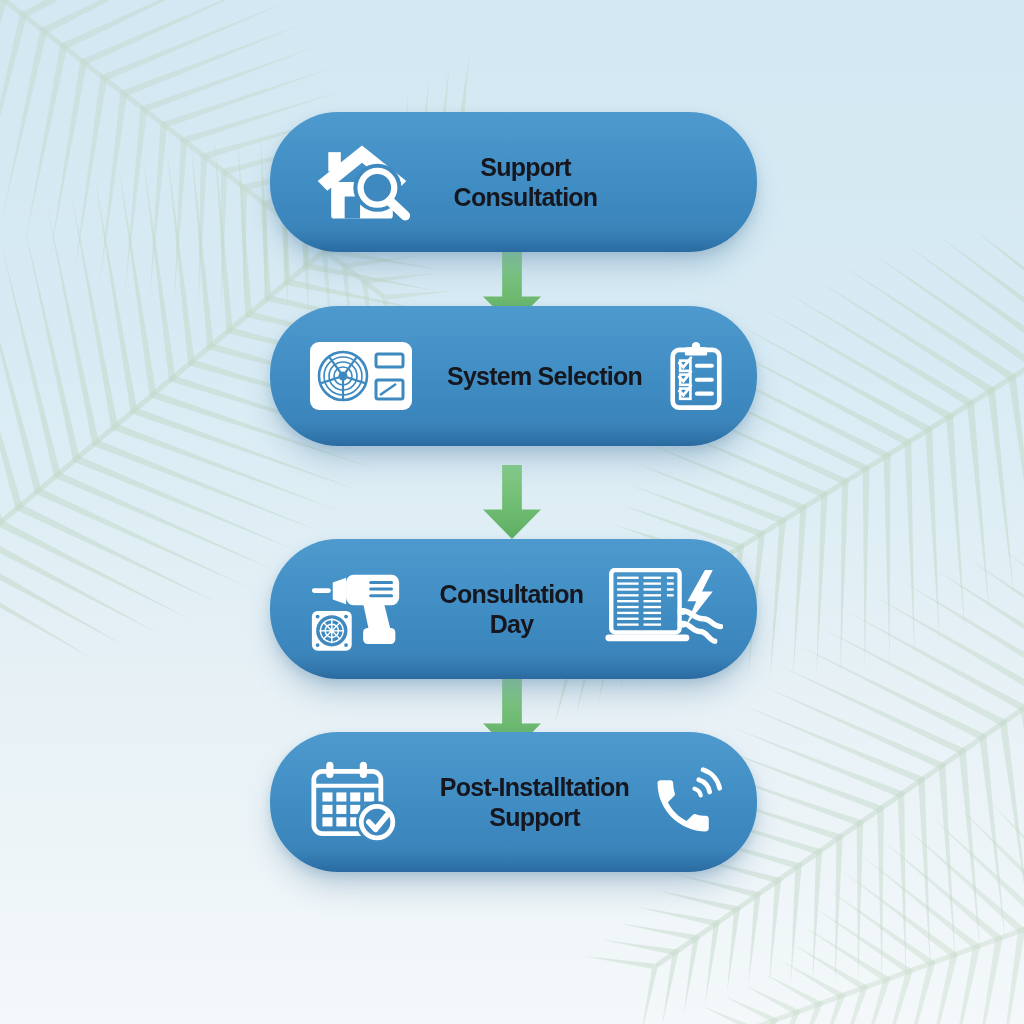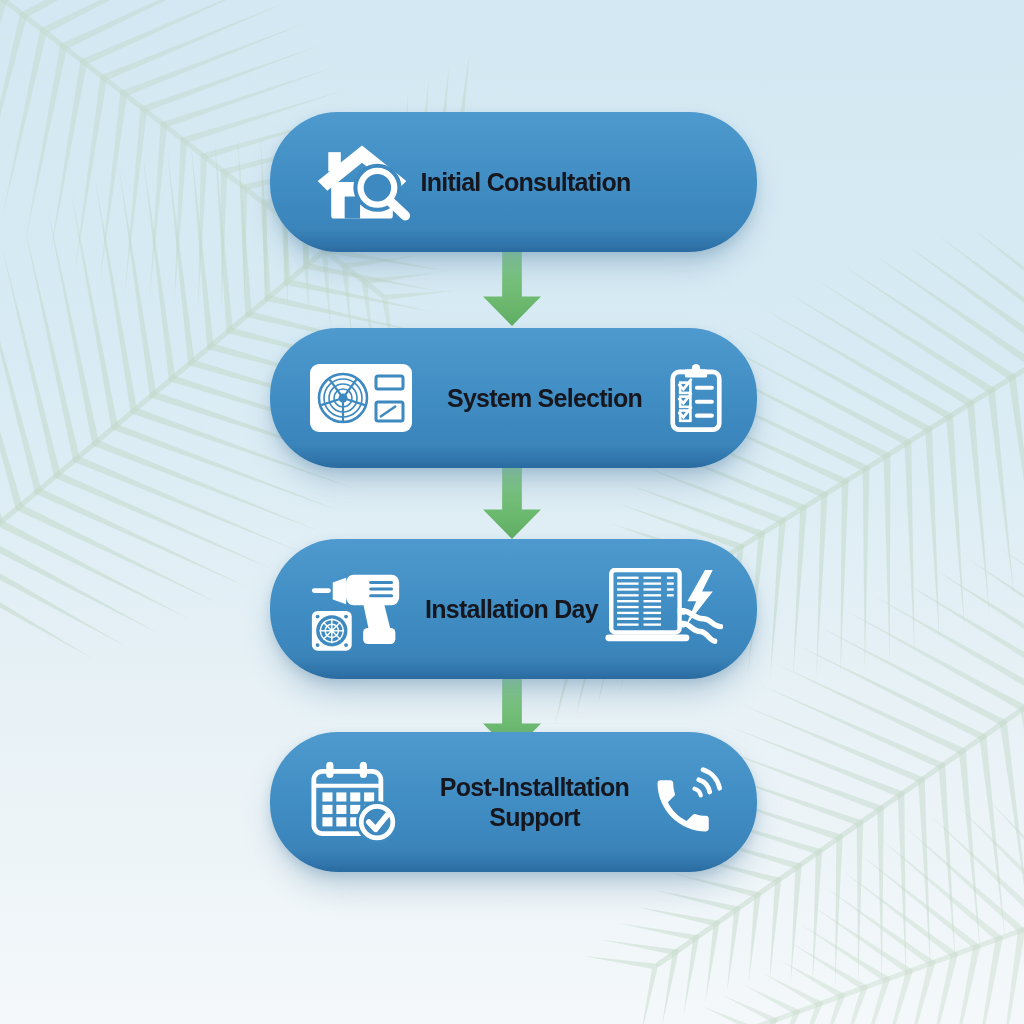--- a/index.html
+++ b/index.html
@@ -299,27 +299,27 @@
       <svg width="104" height="84" viewBox="0 0 108 84">
         <rect class="wf" x="22" y="42" width="64" height="38" rx="3"></rect>
         <rect class="wf" x="19" y="11" width="13" height="20"></rect>
         <path class="wf" d="M8,41 L54,4 L100,41 L90,51 L54,22 L18,51 Z"></path>
         <rect class="bf" x="36" y="57" width="16" height="23" rx="1"></rect>
         <circle class="bf" cx="70" cy="48" r="25"></circle>
         <circle class="lens" cx="70" cy="48" r="17.5" stroke-width="6.5"></circle>
         <line class="ws" x1="83" y1="62" x2="99" y2="77" stroke-width="10" stroke-linecap="round"></line>
       </svg>
     </div>
-    <div class="label">Initial Consultation</div>
+    <div class="label">Support Consultation</div>
     <div class="spacer" style="width:92px"></div>
   </div>
 
   <div class="arrow" style="top:252px"></div>
 
-  <div class="step" style="top:328px">
+  <div class="step" style="top:306px">
     <div class="icon-left">
       <svg width="102" height="68" viewBox="0 0 102 68">
         <rect class="wf" x="0" y="0" width="102" height="68" rx="9"></rect>
         <circle class="bs" cx="33" cy="34" r="24" stroke-width="2.6"></circle>
         <circle class="bs" cx="33" cy="34" r="19" stroke-width="1.6"></circle>
         <circle class="bs" cx="33" cy="34" r="14" stroke-width="1.6"></circle>
         <circle class="bs" cx="33" cy="34" r="9" stroke-width="1.6"></circle>
         <circle class="bf" cx="33" cy="34" r="4.5"></circle>
         <g class="bs" stroke-width="2.2">
           <line x1="33" y1="34" x2="33" y2="57"></line>
@@ -379,21 +379,21 @@
         <rect class="wf" x="38" y="10" width="56" height="32" rx="8"></rect>
         <g class="bs" stroke-width="3.2" stroke-linecap="round">
           <line x1="64" y1="18" x2="86" y2="18"></line>
           <line x1="64" y1="25" x2="86" y2="25"></line>
           <line x1="64" y1="32" x2="86" y2="32"></line>
         </g>
         <polygon class="wf" points="56,40 78,40 85,68 62,68"></polygon>
         <rect class="wf" x="56" y="66" width="34" height="17" rx="5"></rect>
       </svg>
     </div>
-    <div class="label">Installation Day</div>
+    <div class="label">Consultation Day</div>
     <div class="icon-right">
       <svg width="120" height="82" viewBox="0 0 122 84">
         <rect class="ws" x="8" y="2" width="70" height="64" rx="4" stroke-width="4.5"></rect>
         <g class="ws" stroke-width="2.4">
           <line x1="14" y1="10" x2="36" y2="10"></line>
             <line x1="14" y1="16" x2="36" y2="16"></line>
           <line x1="14" y1="22" x2="36" y2="22"></line>
             <line x1="14" y1="28" x2="36" y2="28"></line>
           <line x1="14" y1="34" x2="36" y2="34"></line>
             <line x1="14" y1="40" x2="36" y2="40"></line>

